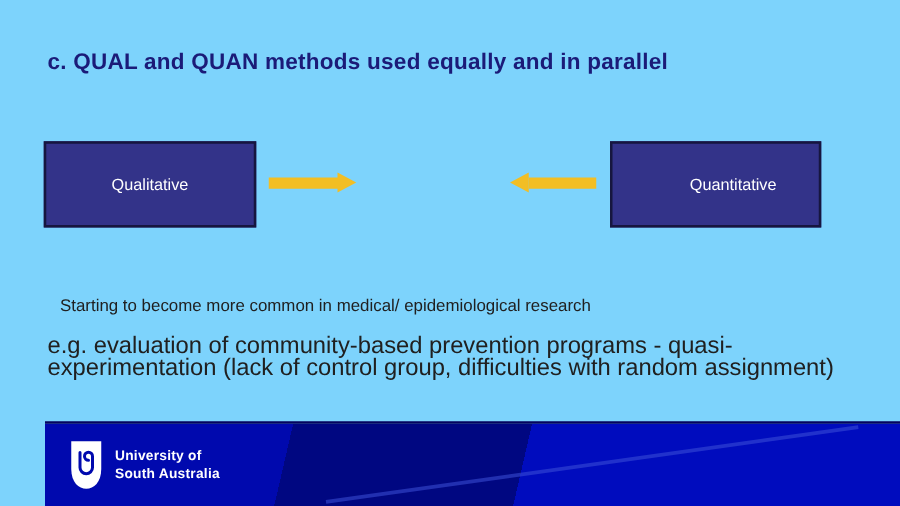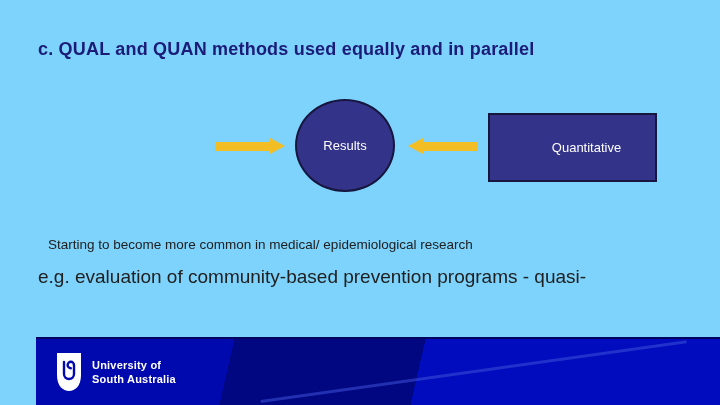--- a/index.html
+++ b/index.html
@@ -70,42 +70,42 @@
     color:#ffffff;font-size:11px;font-weight:bold;line-height:14px;letter-spacing:0.2px;
   }
 </style>
 </head>
 <body>
 
 <div class="slide">
 
   <h1 class="title">c. QUAL and QUAN methods used equally and in parallel</h1>
 
+  <div class="node box-left">
+    <span>Qualitative</span>
+  </div>
 
   <div class="arrow arrow-right">
     <i class="shaft"></i>
     <i class="head"></i>
   </div>
 
-  <div class="node circle">
-    <span>Results</span>
-  </div>
 
   <div class="arrow arrow-left">
     <i class="head"></i>
     <i class="shaft"></i>
   </div>
 
   <div class="node box-right">
     <span>Quantitative</span>
   </div>
 
   <p class="para1">Starting to become more common in medical/ epidemiological research</p>
 
-  <p class="para2"><span>e.g. evaluation of community-based prevention programs - quasi-</span><br></p>
+  <p class="para2"><span>e.g. evaluation of community-based prevention programs - quasi-</span><br><span>experimentation (lack of control group, difficulties with random assignment)</span></p>
 
   <div class="footer">
     <div class="footer-streak"></div>
     <div class="logo">
       <svg width="26" height="40" viewBox="0 0 26 40">
         <path d="M1 1 H25 V23 C25 34 19 39 13 39 C7 39 1 34 1 23 Z" fill="#ffffff"></path>
         <path d="M8 10 v12 a5 5 0 0 0 10 0 v-9 a3.2 3.2 0 1 0 -3.2 3.2" fill="none" stroke="#0009AE" stroke-width="2.4" stroke-linecap="round"></path>
       </svg>
       <div class="logo-text">
         <div>University of</div>

